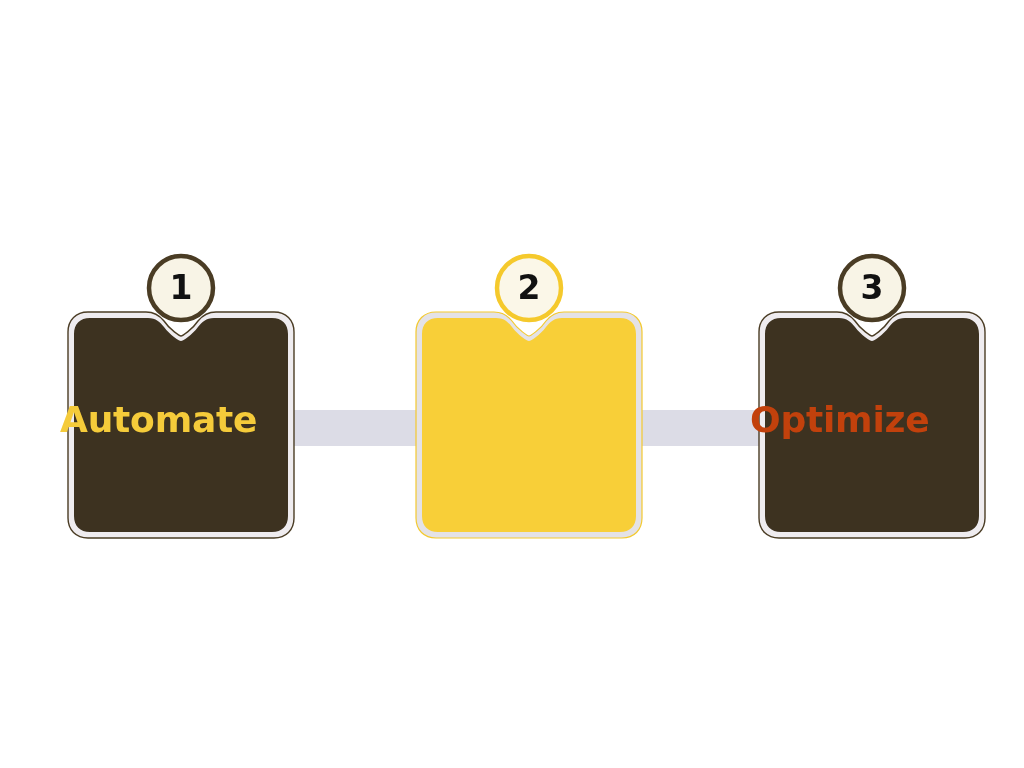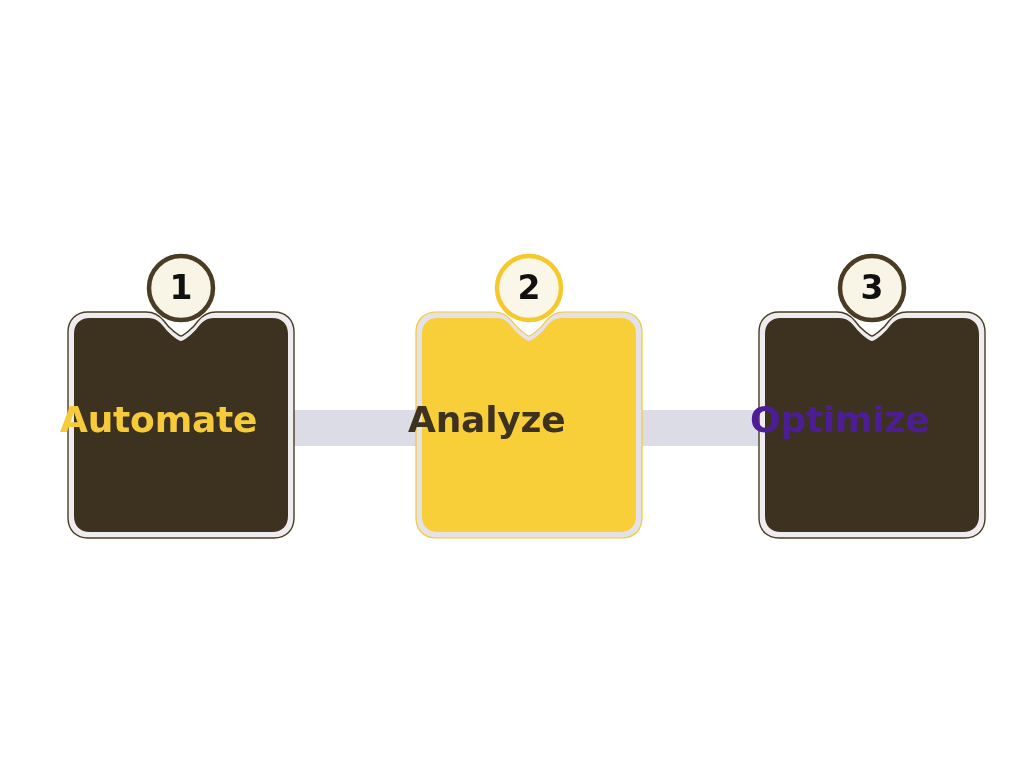--- a/index.html
+++ b/index.html
@@ -154,21 +154,20 @@
                L 228 266
                C 228 276 222 282 212 282
                L 30 282
                C 20 282 14 276 14 266
                L 14 84
                C 14 74 20 68 30 68
                Z" fill="#f8cf38"></path>
       <circle cx="121" cy="38" r="32" fill="#fbf7e8" stroke="#f5c92c" stroke-width="4.5"></circle>
     </svg>
     <div class="badge-number" style="color: rgb(17, 17, 17);">2</div>
-    <div class="card-label label-light-card" style="color: rgb(61, 50, 32);">Analyze</div>
   </div>
 
   <div class="step" id="step-3">
     <svg class="card-svg" viewBox="0 0 242 292">
       <path id="s3-ring" d="M 86 62
                C 95 62 100 66 104 71
                C 110 80 120 86 121 86
                C 122 86 132 80 138 71
                C 142 66 147 62 156 62
                L 214 62
@@ -190,16 +189,16 @@
                L 228 266
                C 228 276 222 282 212 282
                L 30 282
                C 20 282 14 276 14 266
                L 14 84
                C 14 74 20 68 30 68
                Z" fill="#3d3220"></path>
       <circle cx="121" cy="38" r="32" fill="#f8f4e6" stroke="#4a3c24" stroke-width="4.5"></circle>
     </svg>
     <div class="badge-number" style="color: rgb(17, 17, 17);">3</div>
-    <div class="card-label label-dark-card" style="color: #4c1d95;">Optimize</div>
+    <div class="card-label label-dark-card" style="color: #c2410c;">Optimize</div>
   </div>
 
 </div>
 
 </body></html>

